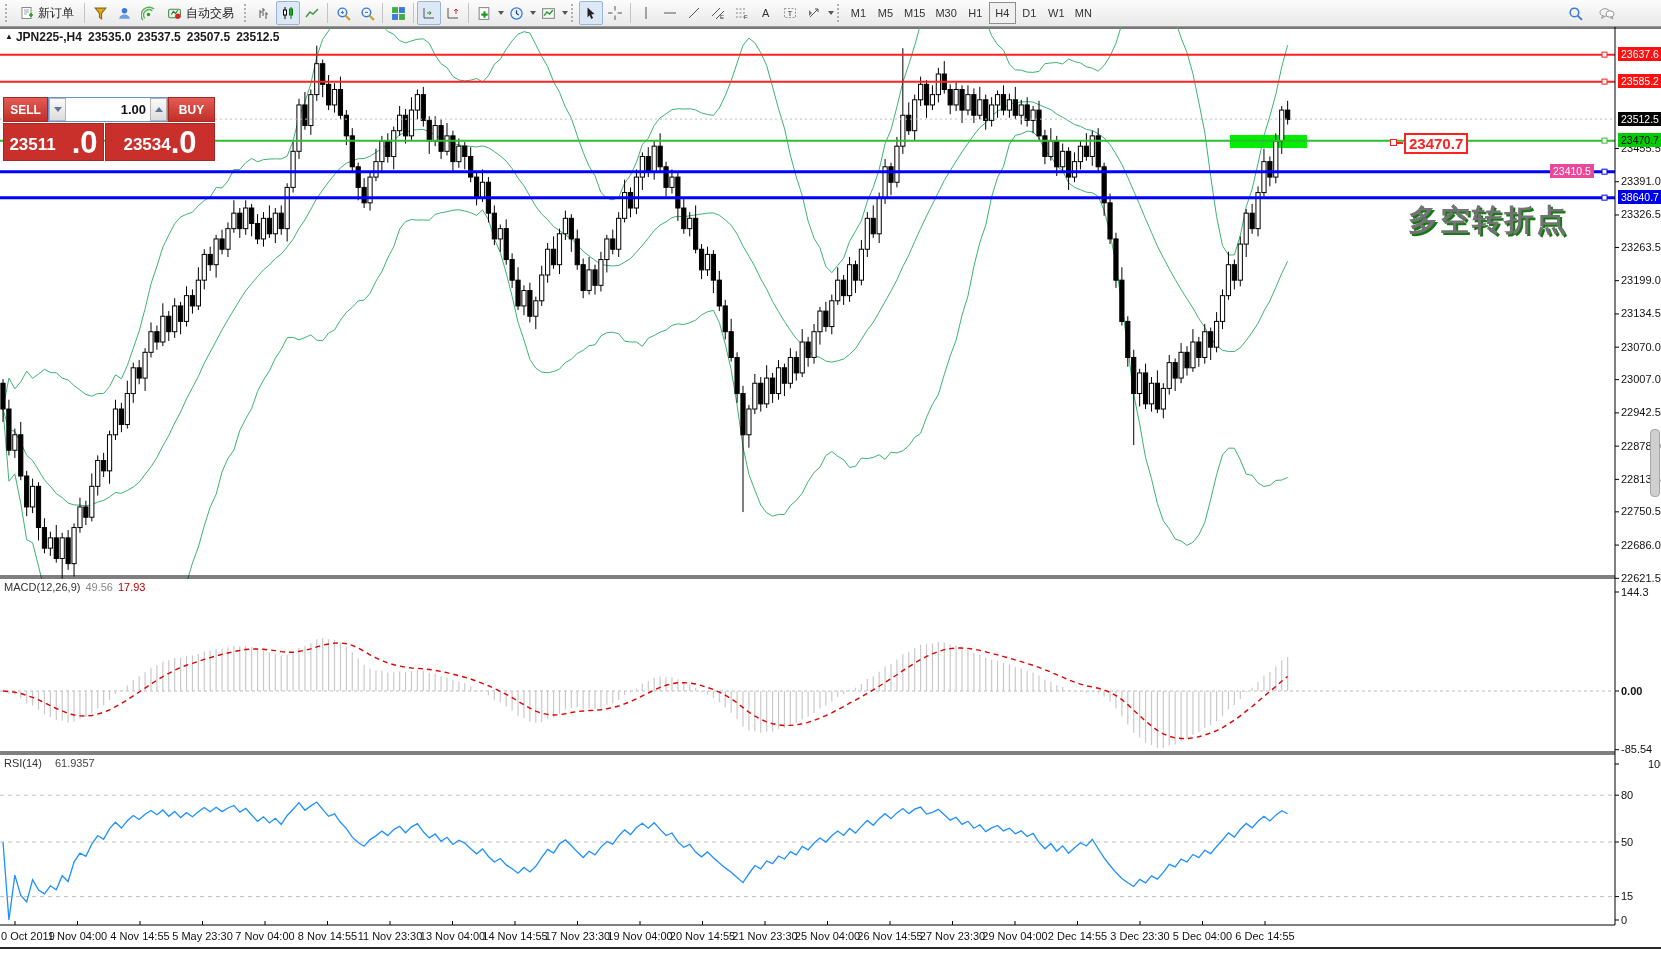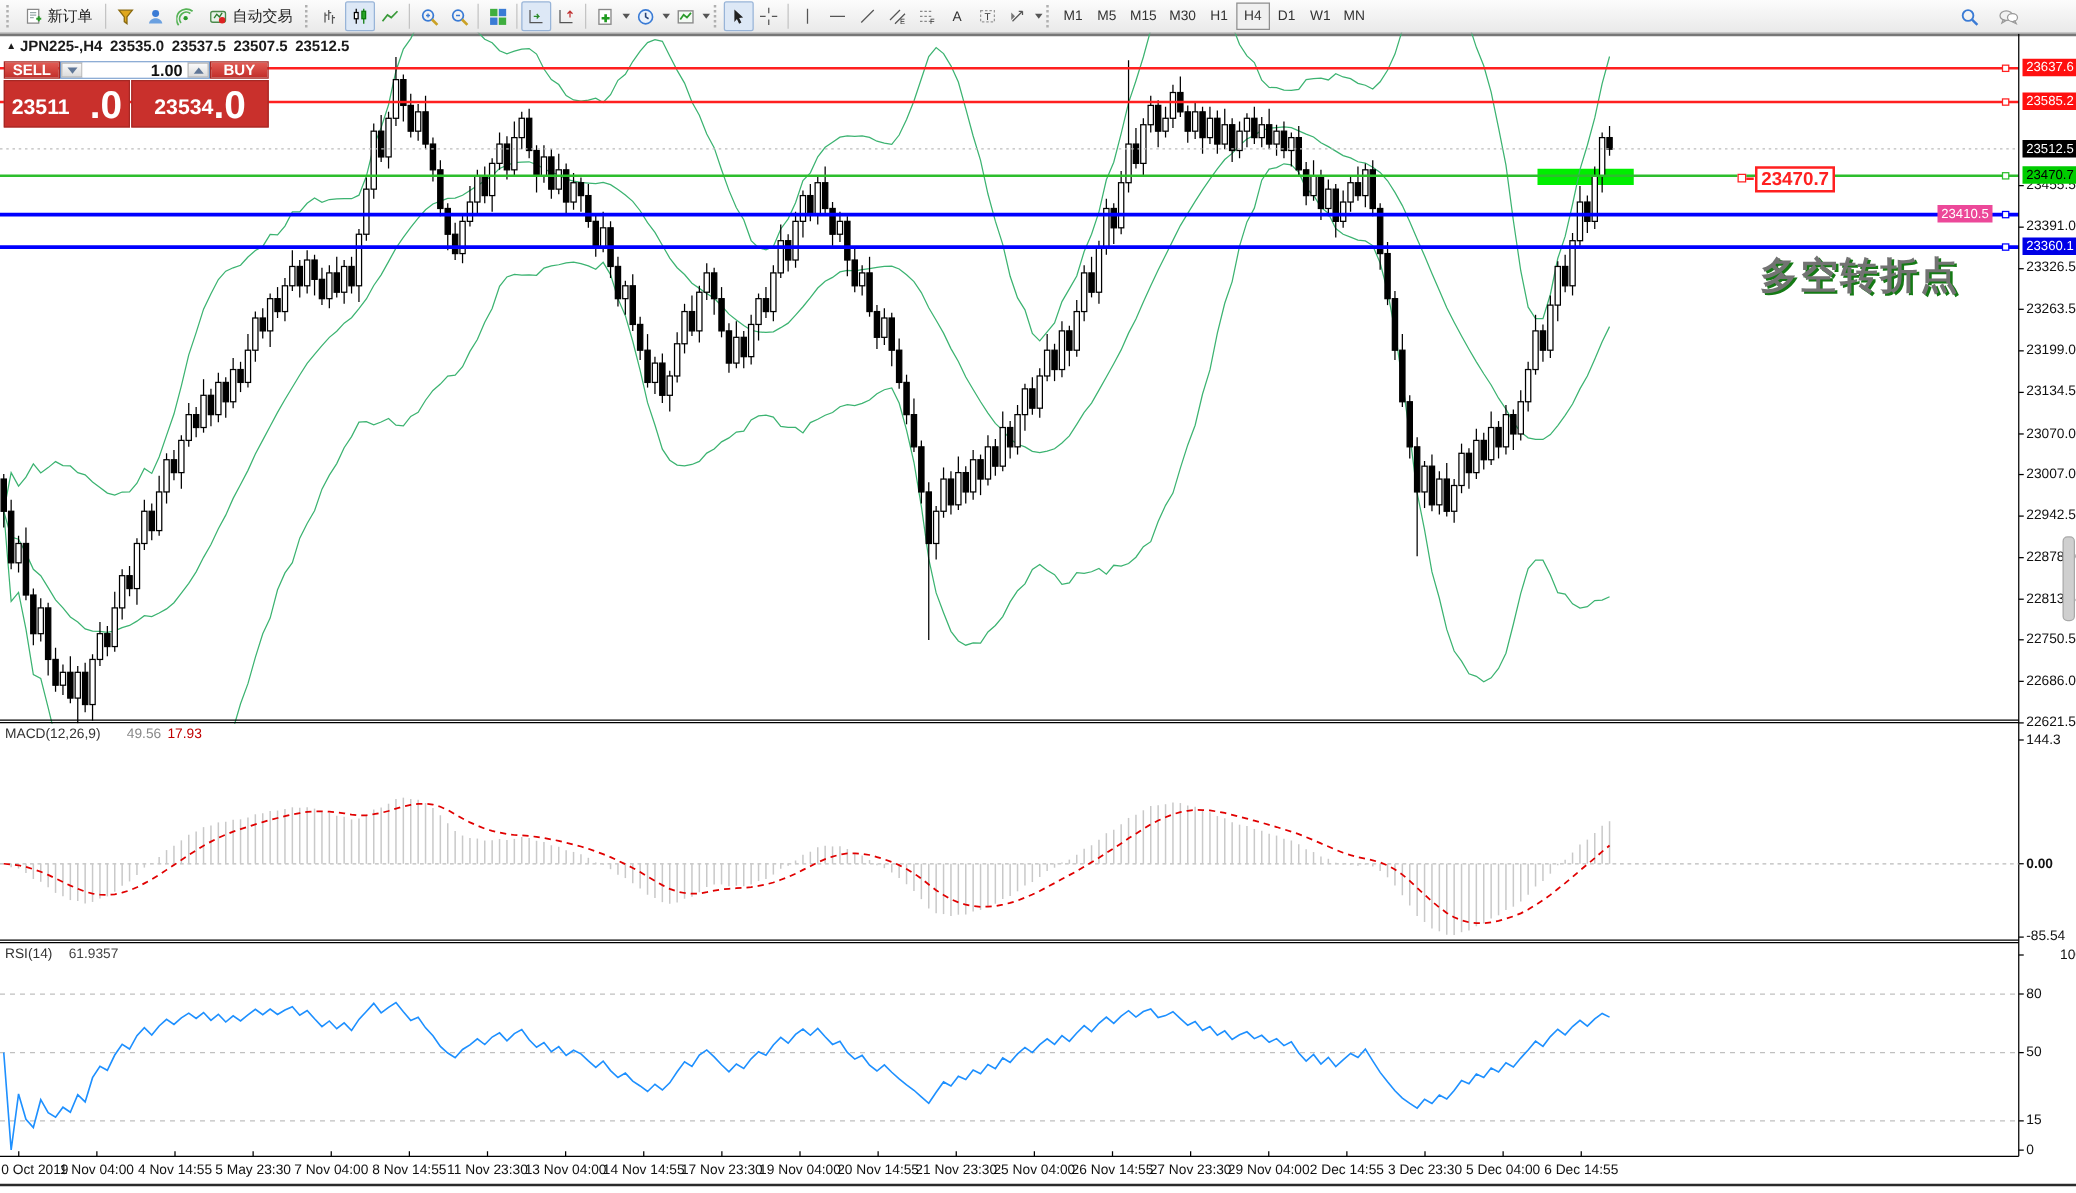--- a/index.html
+++ b/index.html
@@ -30,42 +30,42 @@
   .overlay{position:absolute;left:0;top:0;width:1661px;height:954px;z-index:2;pointer-events:none;}
   .alab{position:absolute;font:11px "Liberation Sans",sans-serif;color:#111;white-space:nowrap;}
   .badge{position:absolute;font:10.5px "Liberation Sans",sans-serif;padding:1px 3px 1px 3px;
          white-space:nowrap;line-height:12px;}
   
   .syminfo{position:absolute;left:5px;top:30px;z-index:5;font:bold 12px "Liberation Sans",sans-serif;color:#1a1a1a;}
   .syminfo span{margin-right:6px;}
   .syminfo .mk{font-size:8px;vertical-align:2px;margin-right:3px;}
   
   .panel{position:absolute;left:3px;top:49px;z-index:10;width:212px;}
-  .prow{display:flex;height:14px;}
+  .prow{display:flex;height:25px;margin-top:48px;}
   .pbtn{background:linear-gradient(#e25b54,#c22f2a);color:#fff;font:bold 12px "Liberation Sans",sans-serif;
         border:1px solid #a62824;display:flex;align-items:center;justify-content:center;box-sizing:border-box;}
   .sellb{width:45px;}
   .buyb{width:47px;}
   .volwrap{width:120px;display:flex;border:1px solid #6a93c8;background:#fff;box-sizing:border-box;margin:0 0px;}
   .volarrow{width:17px;background:linear-gradient(#fafafa,#dcdcdc);border:1px solid #b5b5b5;
             display:flex;align-items:center;justify-content:center;padding:0;box-sizing:border-box;}
   .tri-dn{width:0;height:0;border-left:4px solid transparent;border-right:4px solid transparent;border-top:5px solid #607797;}
   .tri-up{width:0;height:0;border-left:4px solid transparent;border-right:4px solid transparent;border-bottom:5px solid #607797;}
   .vol{flex:1;width:60px;border:none;outline:none;font:bold 13px "Liberation Sans",sans-serif;
        text-align:right;padding:0 4px 0 0;color:#111;}
   .bigrow{display:flex;height:38px;margin-top:1px;}
   .bigpx{background:#c9302c;color:#fff;display:flex;align-items:flex-end;justify-content:center;
          padding-bottom:2px;box-sizing:border-box;border:1px solid #a62824;}
   .bp1{width:101px;margin-right:1px;gap:16px;}
   .bp2{width:110px;}
   .bigpx .n{font:bold 17px "Liberation Sans",sans-serif;line-height:26px;}
   .bigpx .z{font:bold 31px "Liberation Sans",sans-serif;line-height:30px;}
   
   .indlabel{position:absolute;z-index:5;font:11px "Liberation Sans",sans-serif;color:#333;}
-  .indlabel .v1{color:#888;margin-left:21px;}
+  .indlabel .v1{color:#888;margin-left:5px;}
   .indlabel .v2{color:#c00000;margin-left:5px;}
   .indlabel .vr{color:#444;margin-left:13px;}
   
   .cn-annot{position:absolute;z-index:6;font:bold 30px "Liberation Sans",sans-serif;letter-spacing:2px;
             text-shadow:2px 2px 0 #157a15;}
   .callout{position:absolute;z-index:6;border:2px solid #ff2020;background:#fff;
            font:bold 15px "Liberation Sans",sans-serif;padding:0 3px;line-height:17px;}
   .callout-lead{position:absolute;z-index:6;width:9px;height:2px;background:#ff2020;}
   .callout-sq{position:absolute;z-index:6;width:5px;height:5px;background:#fff;border:1px solid #ff2020;}
   .scroll-thumb{position:absolute;right:1px;top:429px;width:8px;height:66px;z-index:20;
@@ -1076,21 +1076,21 @@
     <div class="alab" style="left: 1621px; top: 406.381px;">22942.5</div>
     <div class="alab" style="left: 1621px; top: 439.623px;">22878.0</div>
     <div class="alab" style="left: 1621px; top: 472.865px;">22813.5</div>
     <div class="alab" style="left: 1621px; top: 505.335px;">22750.5</div>
     <div class="alab" style="left: 1621px; top: 538.577px;">22686.0</div>
     <div class="alab" style="left: 1621px; top: 571.819px;">22621.5</div>
     <div class="badge" style="left: 1618px; top: 47.1369px; background: rgb(255, 16, 16); color: rgb(255, 255, 255);">23637.6</div>
     <div class="badge" style="left: 1618px; top: 74.1431px; background: rgb(255, 16, 16); color: rgb(255, 255, 255);">23585.2</div>
     <div class="badge" style="left: 1618px; top: 133.155px; background: rgb(0, 204, 0); color: rgb(0, 0, 0);">23470.7</div>
     <div class="badge" style="left: 1550px; top: 164.181px; background: #ec4899; color: rgb(255, 255, 255);">23410.5</div>
-    <div class="badge" style="left: 1618px; top: 190.156px; background: rgb(0, 0, 230); color: rgb(255, 255, 255);">23360.1</div>
+    <div class="badge" style="left: 1618px; top: 190.156px; background: rgb(0, 0, 230); color: rgb(255, 255, 255);">38640.7</div>
     <div class="badge" style="left: 1618px; top: 111.612px; background: rgb(0, 0, 0); color: rgb(255, 255, 255);">23512.5</div>
     <div class="alab" style="left: 1621px; top: 585.5px;">144.3</div>
     <div class="alab" style="left: 1621px; top: 684.5px; font-weight: bold;">0.00</div>
     <div class="alab" style="left: 1621px; top: 743.186px;">-85.54</div>
     <div class="alab" style="left: 1621px; top: 757.5px; margin-left: 27px;">100</div>
     <div class="alab" style="left: 1621px; top: 788.7px;">80</div>
     <div class="alab" style="left: 1621px; top: 835.5px;">50</div>
     <div class="alab" style="left: 1621px; top: 890.1px;">15</div>
     <div class="alab" style="left: 1621px; top: 913.5px;">0</div>
     <div class="alab" style="top: 930px; left: 1px;">0 Oct 2019</div>

